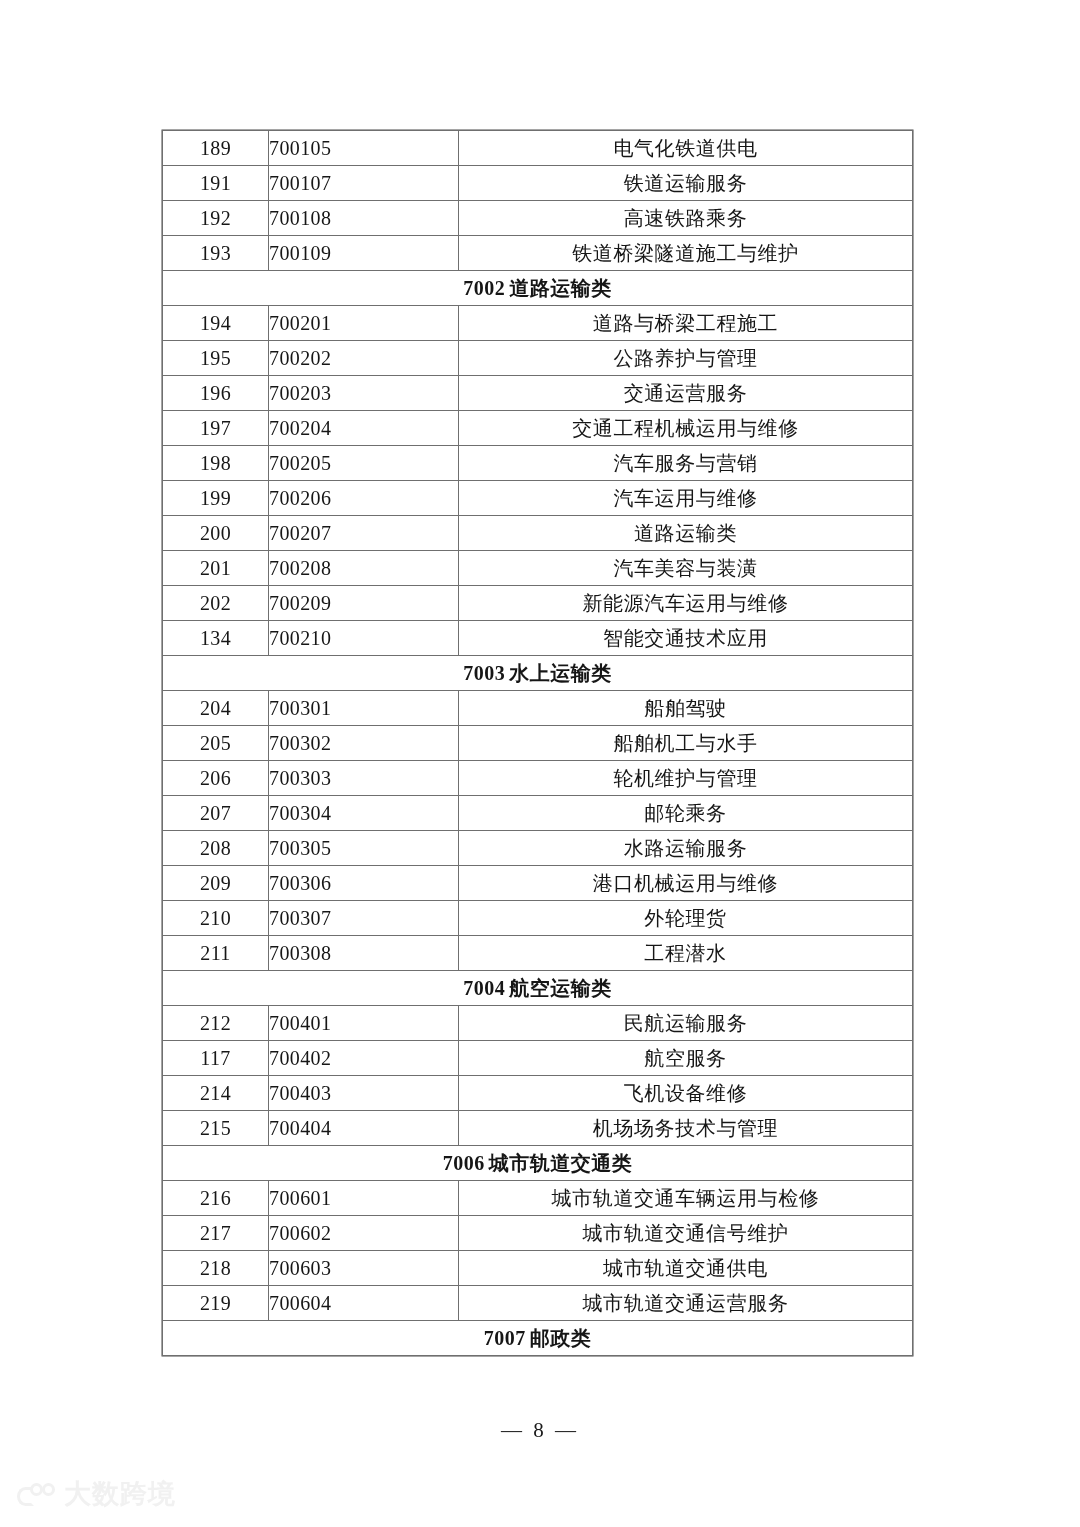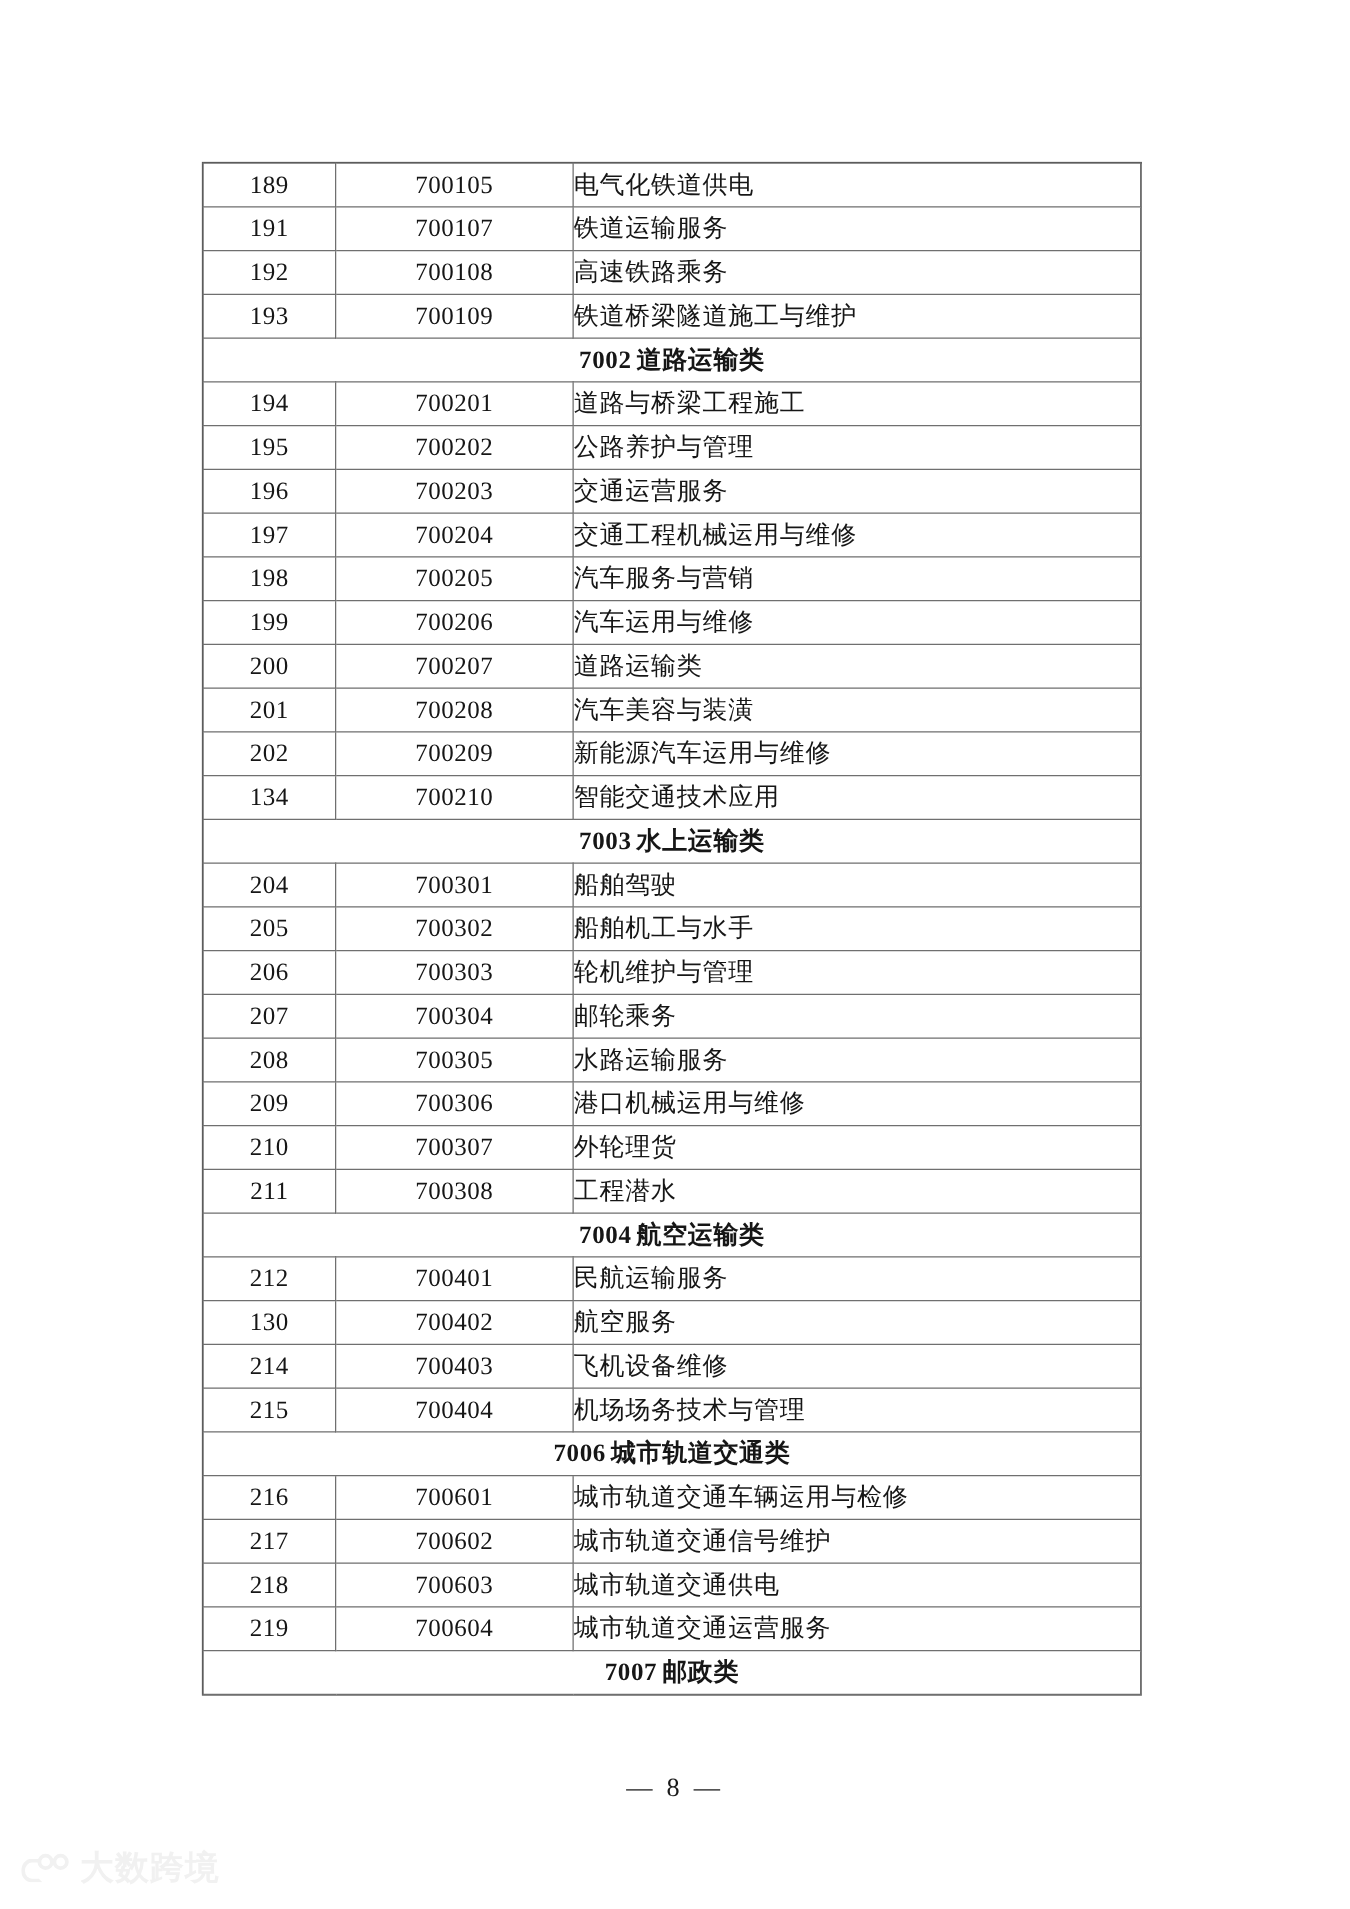--- a/index.html
+++ b/index.html
@@ -38,22 +38,22 @@
     height: 35px;
     padding: 0;
     font-size: 20px;
     color: #161616;
     line-height: 1.15;
     vertical-align: middle;
     background: #ffffff;
   }
 
   td.seq  { text-align: center; letter-spacing: .4px; }
-  td.code { text-align: center; letter-spacing: .4px; }
-  td.name { text-align: left; padding-left: 13px; letter-spacing: .6px; }
+  td.code { text-align: left; letter-spacing: .4px; }
+  td.name { text-align: center; padding-left: 13px; letter-spacing: .6px; }
 
   tr.group-row td {
     background: #d8d8d8;
     height: 38px;
     font-weight: bold;
     text-align: center;
     padding-left: 11px;
     font-size: 20.5px;
     letter-spacing: .5px;
   }
@@ -245,21 +245,21 @@
         </tr>
         <tr class="group-row">
           <td colspan="3"><span class="g-code">7004</span><span>航空运输类</span></td>
         </tr>
         <tr class="item-row">
           <td class="seq">212</td>
           <td class="code">700401</td>
           <td class="name">民航运输服务</td>
         </tr>
         <tr class="item-row">
-          <td class="seq">130</td>
+          <td class="seq">117</td>
           <td class="code">700402</td>
           <td class="name">航空服务</td>
         </tr>
         <tr class="item-row">
           <td class="seq">214</td>
           <td class="code">700403</td>
           <td class="name">飞机设备维修</td>
         </tr>
         <tr class="item-row">
           <td class="seq">215</td>

